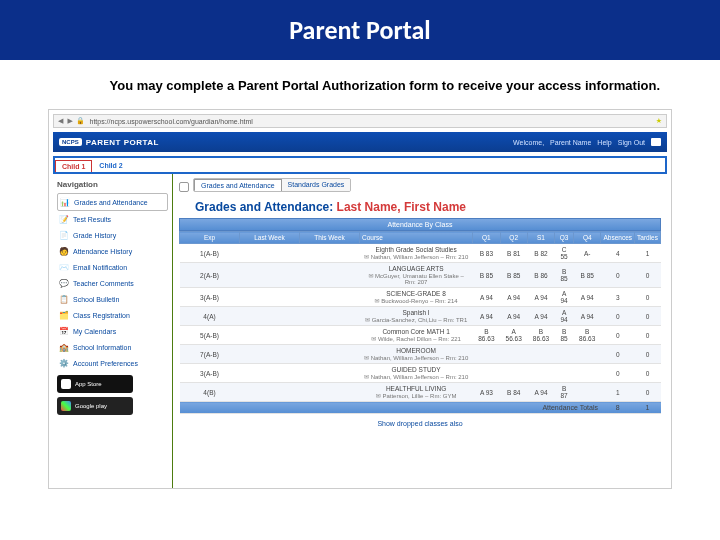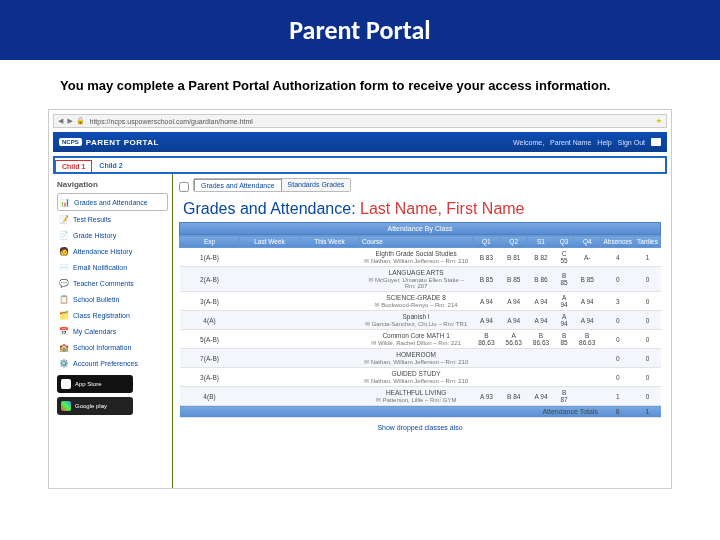--- a/index.html
+++ b/index.html
@@ -1,19 +1,19 @@
 <!DOCTYPE html>
 <html><head>
 <meta charset="utf-8">
 <style>
   *{box-sizing:border-box;margin:0;padding:0;font-family:Arial,Helvetica,sans-serif}
   body{background:#fff;width:720px;height:540px;overflow:hidden}
   .slide-title-bar{background:#0b2f8a;color:#fff;height:60px;display:flex;align-items:center;justify-content:center}
   .slide-title{font-size:26px;font-weight:700;font-family:Calibri,Arial,sans-serif}
-  .slide-sub{font-size:13px;font-weight:700;text-align:left;padding:18px 60px 10px}
+  .slide-sub{font-size:13px;font-weight:700;text-align:right;padding:18px 60px 10px}
   .shot{margin:6px 48px 0;border:1px solid #ccc;background:#fff;height:380px;overflow:hidden;font-size:7px;color:#555}
   .url-bar{background:#f3f3f3;border:1px solid #ccc;margin:4px;padding:2px 4px;display:flex;align-items:center;gap:4px;font-size:7px}
   .url-bar .tri{color:#777}
   .url-bar .star{margin-left:auto;color:#cc0}
   .url-bar .lock{color:#393}
   .top-banner{background:linear-gradient(#0d4db3,#0b3d90);color:#fff;height:20px;display:flex;align-items:center;padding:0 6px;margin:0 4px}
   .top-banner .logo{background:#fff;color:#0b3d90;border-radius:2px;padding:1px 3px;font-size:6px;font-weight:700;margin-right:4px}
   .top-banner .brand{font-size:8px;font-weight:700;letter-spacing:0.5px}
   .top-banner .right-links{margin-left:auto;display:flex;gap:6px;font-size:7px;align-items:center}
   .top-banner .right-links span{color:#cfe0ff}
@@ -31,21 +31,21 @@
   .store-badge.google{background:#222}
   .store-badge .sb-ic{width:10px;height:10px;display:inline-block;background:#fff;border-radius:2px}
   .store-badge.google .sb-ic{background:linear-gradient(45deg,#f44,#4f4,#48f)}
   .main{flex:1;padding:4px 6px}
   .tiny-controls{display:flex;align-items:center;gap:4px;margin-bottom:2px}
   .tiny-controls .sq{width:10px;height:10px;border:1px solid #999;border-radius:2px}
   .sub-tabs{display:flex;border:1px solid #bbb;width:fit-content;border-radius:2px;overflow:hidden;margin-bottom:4px}
   .sub-tab{padding:2px 6px;font-size:7px;background:#f6f6f6;color:#07489e;border-right:1px solid #bbb}
   .sub-tab:last-child{border-right:none}
   .sub-tab.active{background:#fff;border:1px solid #999;border-bottom:none}
-  .page-head{font-size:16px;color:#07489e;font-weight:400;margin:4px 4px}
+  .page-head{font-size:12px;color:#07489e;font-weight:700;margin:4px 16px}
   .page-head .student{color:#d43a3a}
   .blue-band{background:linear-gradient(#7aa7e0,#568ed3);color:#fff;text-align:center;font-size:7px;padding:2px 0;border:1px solid #4d7ec0}
   table.att{width:100%;border-collapse:collapse;font-size:6.5px}
   table.att th{background:linear-gradient(#7aa7e0,#568ed3);color:#fff;font-weight:400;padding:2px;border:1px solid #6b97cf;text-align:center}
   table.att th.w{width:60px}
   table.att th.lw{border-right:none}
   table.att td{padding:2px 3px;border-bottom:1px solid #e2e2e2;color:#444;text-align:center}
   table.att tr:nth-child(even) td{background:#f3f6fb}
   td.exp{text-align:left;width:34px;color:#07489e}
   td.course{text-align:left;color:#07489e}

